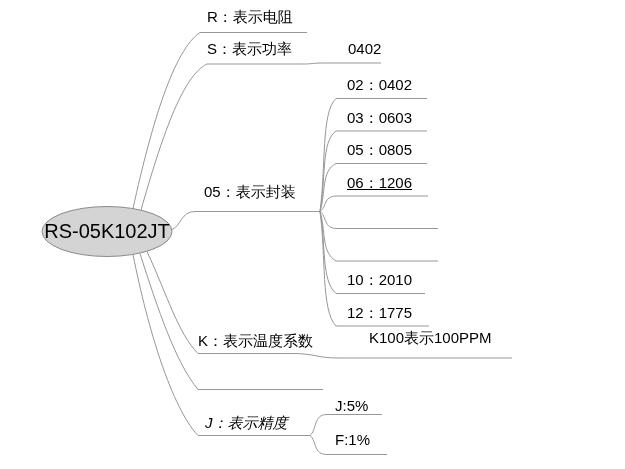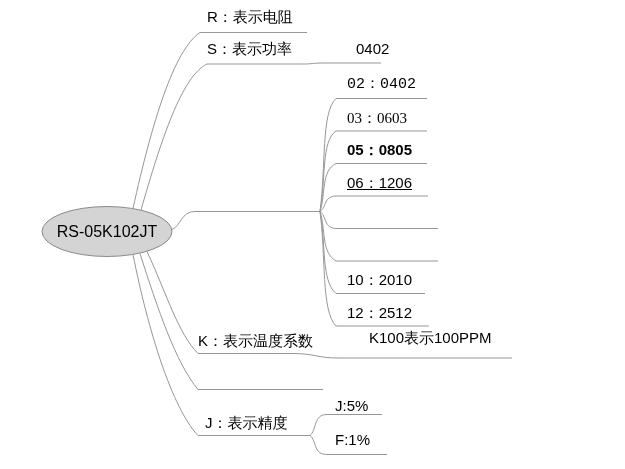--- a/index.html
+++ b/index.html
@@ -18,21 +18,21 @@
     position:absolute;
     white-space:nowrap;
     font-size:15px;
     line-height:16px;
     cursor:default;
   }
   .root-label{
     position:absolute;
     left:42px;top:207px;width:130px;height:49px;
     display:flex;align-items:center;justify-content:center;
-    font-size:16px;
+    font-size:20px;
   }
 </style>
 </head>
 <body>
 
 <div class="canvas">
 
   <svg width="625" height="469" viewBox="0 0 625 469">
 
     <path class="connector" d="M133,208.5 C152,122 174,50 200,32.5 L307,32.5"></path>
@@ -52,30 +52,31 @@
     <path class="connector" d="M310,435.5 C317,430 313,414.5 327,414.5 L382,414.5"></path>
     <path class="connector" d="M310,435.5 C317,441 313,454.5 327,454.5 L387,454.5"></path>
 
     <ellipse class="root-shape" cx="107" cy="231.5" rx="65" ry="25"></ellipse>
   </svg>
 
   <div class="root-label">RS-05K102JT</div>
 
   <div class="topic" style="left:207px;top:41px;">S：表示功率</div>
   <div class="topic" style="left:207px;top:9px;">R：表示电阻</div>
-  <div class="topic" style="left:356px;top:41px;">0402</div>
+  <div class="topic" style="left:348px;top:41px;">0402</div>
 
-  <div class="topic" style="left:347px;top:77px;font-family:Liberation Mono, monospace;">02：0402</div>
-  <div class="topic" style="left:347px;top:110px;font-family:Liberation Serif, serif;">03：0603</div>
-  <div class="topic" style="left:347px;top:142px;font-weight:bold;">05：0805</div>
+  <div class="topic" style="left:204px;top:184px;">05：表示封装</div>
+  <div class="topic" style="left:347px;top:77px;">02：0402</div>
+  <div class="topic" style="left:347px;top:110px;">03：0603</div>
+  <div class="topic" style="left:347px;top:142px;">05：0805</div>
   <div class="topic" style="left:347px;top:175px;text-decoration:underline;">06：1206</div>
   <div class="topic" style="left:347px;top:272px;">10：2010</div>
-  <div class="topic" style="left:347px;top:305px;">12：2512</div>
+  <div class="topic" style="left:347px;top:305px;">12：1775</div>
 
   <div class="topic" style="left:198px;top:333px;">K：表示温度系数</div>
   <div class="topic" style="left:369px;top:330px;">K100表示100PPM</div>
 
 
-  <div class="topic" style="left:205px;top:415px;">J：表示精度</div>
+  <div class="topic" style="left:205px;top:415px;font-style:italic;">J：表示精度</div>
   <div class="topic" style="left:335px;top:398px;">J:5%</div>
   <div class="topic" style="left:335px;top:432px;">F:1%</div>
 
 </div>
 
 </body></html>

